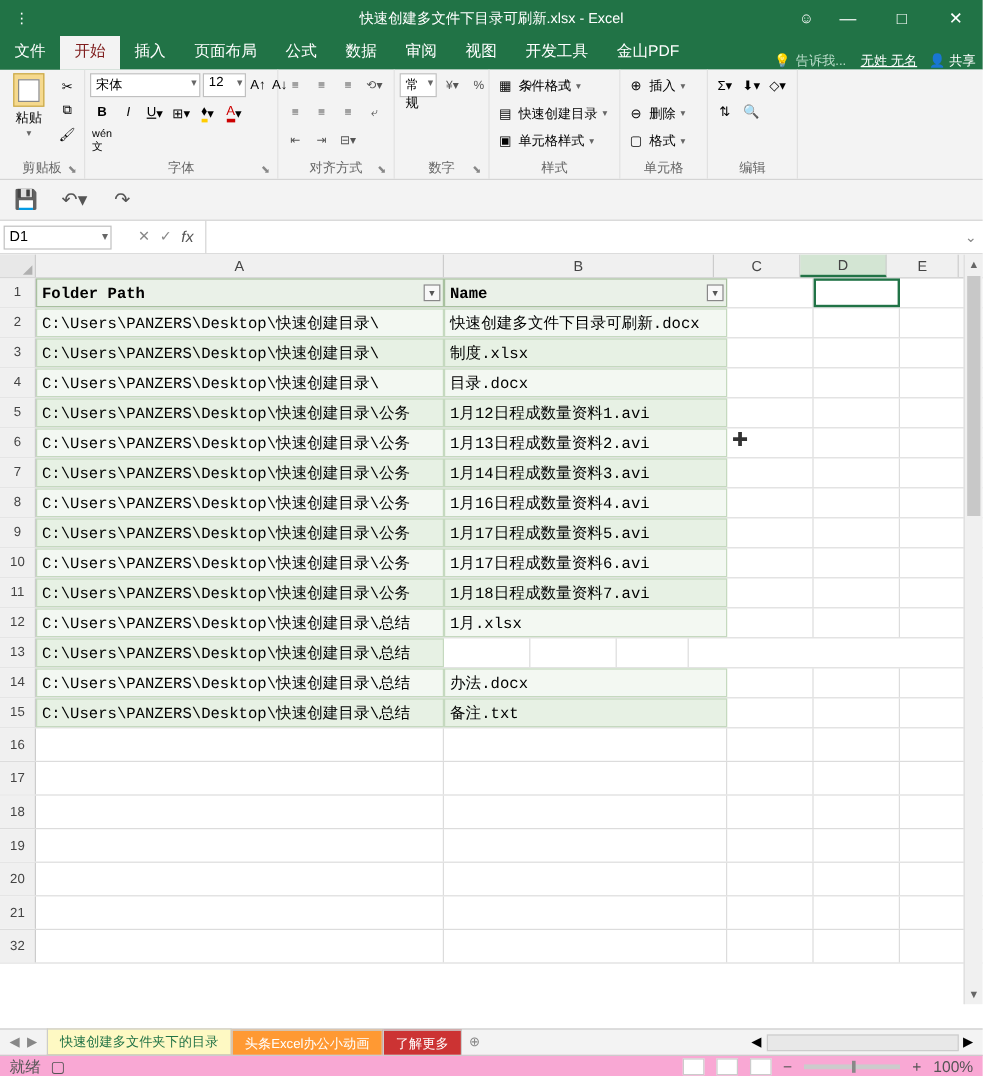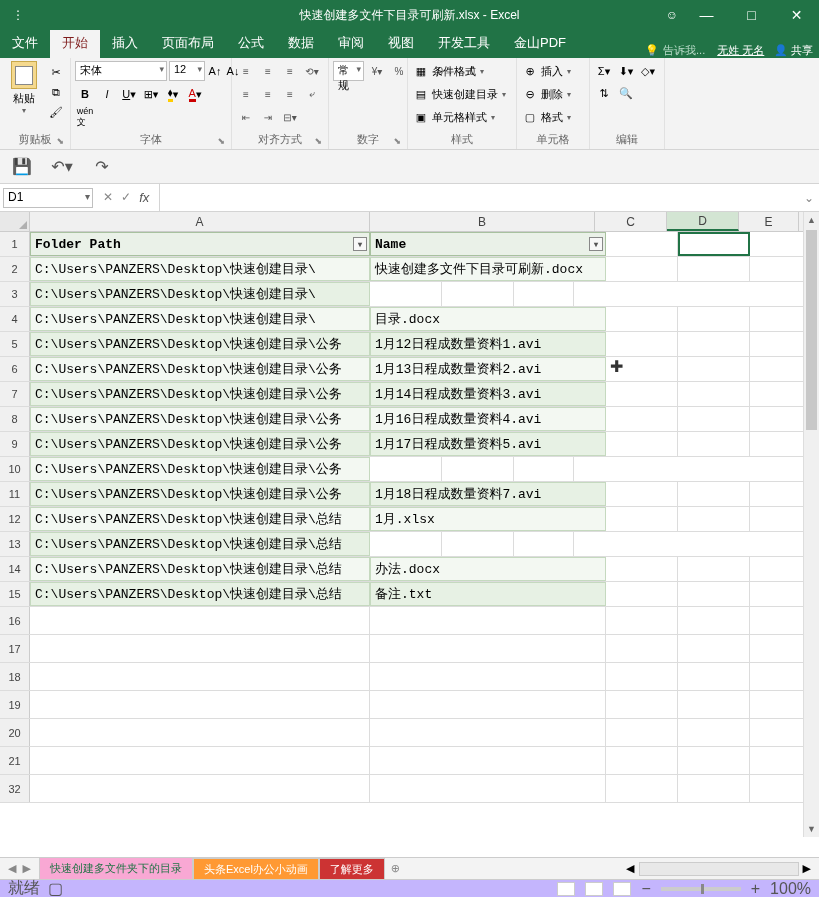--- a/index.html
+++ b/index.html
@@ -67,21 +67,21 @@
 .cells-body { display:flex; flex-direction:column; gap:3px; width:64px; font-size:11px;}
 .edit-body { display:flex; gap:2px; width:66px; flex-wrap:wrap; align-content:flex-start;}
 .ebtn { width:20px; height:20px; display:flex; align-items:center; justify-content:center;}
 
 
 .qat2 { background:#f3f3f3; height:34px; border-bottom:1px solid #d4d4d4; display:flex; align-items:center; padding:0 10px; gap:16px;}
 .qbtn { width:24px; height:24px; display:flex; align-items:center; justify-content:center; color:#555;}
 
 
 .fbar { height:28px; border-bottom:1px solid #d4d4d4; display:flex; align-items:center; font-size:12px;}
-.name-box { width:90px; border:1px solid #c0c0c0; margin:2px 0 2px 3px; height:20px; padding:1px 4px; background:#fff; position:relative;}
+.name-box { width:90px; border:1px solid #c0c0c0; margin:2px 12px 2px 3px; height:20px; padding:1px 4px; background:#fff; position:relative;}
 .name-box::after { content:'▾'; position:absolute; right:2px; top:2px; color:#666; font-size:10px;}
 .fbar .fbtns { display:flex; gap:8px; padding:0 10px; color:#888;}
 .fbar .fbtns .fx { color:#555; font-style:italic; font-size:13px;}
 .fbar .finput { flex:1; border-left:1px solid #d4d4d4; height:100%; padding:4px 6px;}
 .fbar .expand { width:20px; text-align:center; color:#888;}
 
 
 .sheet-wrap { position:relative; height: 625px; overflow:hidden; }
 .col-headers { display:flex; height:20px; background:#f0f0f0; border-bottom:1px solid #ccc; font-size:12px; color:#444;}
 .corner { width:30px; border-right:1px solid #ccc; background:#e8e8e8; position:relative;}
@@ -101,29 +101,29 @@
 .cell.data { background:#f3f8f2; border:1px solid #c5d9bf;}
 .cell.data.alt { background:#e7f1e4;}
 .cell.D.active { border:2px solid #217346; background:#fff; }
 
 .cursor-cross { position:absolute; left:610px; top:145px; font-size:16px; color:#333;}
 
 
 .sheet-tabs { position:absolute; bottom:18px; left:0; right:0; height:22px; background:#f3f3f3; border-top:1px solid #ccc; display:flex; align-items:center; font-size:11px;}
 .sheet-tabs .nav { padding:0 8px; color:#888; display:flex; gap:6px;}
 .stab { padding:3px 10px; border:1px solid #ccc; border-bottom:none; background:#f3f3f3;}
-.stab.active { background:#f9a8d4; border-bottom:2px solid #217346; color:#217346;}
+.stab.active { background:#fef9c3; border-bottom:2px solid #217346; color:#217346;}
 .stab.orange { background:#ff9933; color:#fff;}
 .stab.red { background:#cc3333; color:#fff;}
 .stab.plus { padding:3px 6px; color:#888; border:none;}
 .sheet-tabs .scroll { margin-left:auto; display:flex; align-items:center; gap:4px; padding-right:8px;}
 .sheet-tabs .sb-track { width:160px; height:14px; background:#e8e8e8; border:1px solid #ccc;}
 
 
-.status { position:absolute; bottom:0; left:0; right:0; height:18px; background:#c4b5fd; border-top:1px solid #ccc; display:flex; align-items:center; font-size:16px; color:#555; padding:0 8px;}
+.status { position:absolute; bottom:0; left:0; right:0; height:18px; background:#f9a8d4; border-top:1px solid #ccc; display:flex; align-items:center; font-size:13px; color:#555; padding:0 8px;}
 .status .right { margin-left:auto; display:flex; align-items:center; gap:10px;}
 .status .vbtn { width:18px; height:14px; border:1px solid #ccc; background:#fff;}
 .status .slider { width:80px; height:4px; background:#ccc; position:relative;}
 .status .slider::after { content:''; position:absolute; left:50%; top:-3px; width:3px; height:10px; background:#888;}
 
 
 .vscroll { position:absolute; right:0; top:0; width:16px; height:625px; background:#f0f0f0; border-left:1px solid #ddd;}
 .vscroll .thumb { position:absolute; top:18px; left:2px; right:2px; height:200px; background:#c8c8c8;}
 .vscroll .arr { height:16px; display:flex; align-items:center; justify-content:center; font-size:9px; color:#666;}
 .vscroll .arr.up { position:absolute; top:0; left:0; right:0;}
@@ -350,20 +350,21 @@
         <div class="rh">2</div>
         <div class="cell A data">C:\Users\PANZERS\Desktop\快速创建目录\</div>
         <div class="cell B data">快速创建多文件下目录可刷新.docx</div>
         <div class="cell C"></div>
         <div class="cell D"></div>
         <div class="cell E"></div>
       </div>
       <div class="grow">
         <div class="rh">3</div>
         <div class="cell A data alt">C:\Users\PANZERS\Desktop\快速创建目录\</div>
+        <div class="cell B data alt">制度.xlsx</div>
         <div class="cell C"></div>
         <div class="cell D"></div>
         <div class="cell E"></div>
       </div>
       <div class="grow">
         <div class="rh">4</div>
         <div class="cell A data">C:\Users\PANZERS\Desktop\快速创建目录\</div>
         <div class="cell B data">目录.docx</div>
         <div class="cell C"></div>
         <div class="cell D"></div>
@@ -405,20 +406,21 @@
         <div class="rh">9</div>
         <div class="cell A data alt">C:\Users\PANZERS\Desktop\快速创建目录\公务</div>
         <div class="cell B data alt">1月17日程成数量资料5.avi</div>
         <div class="cell C"></div>
         <div class="cell D"></div>
         <div class="cell E"></div>
       </div>
       <div class="grow">
         <div class="rh">10</div>
         <div class="cell A data">C:\Users\PANZERS\Desktop\快速创建目录\公务</div>
+        <div class="cell B data">1月17日程成数量资料6.avi</div>
         <div class="cell C"></div>
         <div class="cell D"></div>
         <div class="cell E"></div>
       </div>
       <div class="grow">
         <div class="rh">11</div>
         <div class="cell A data alt">C:\Users\PANZERS\Desktop\快速创建目录\公务</div>
         <div class="cell B data alt">1月18日程成数量资料7.avi</div>
         <div class="cell C"></div>
         <div class="cell D"></div>

